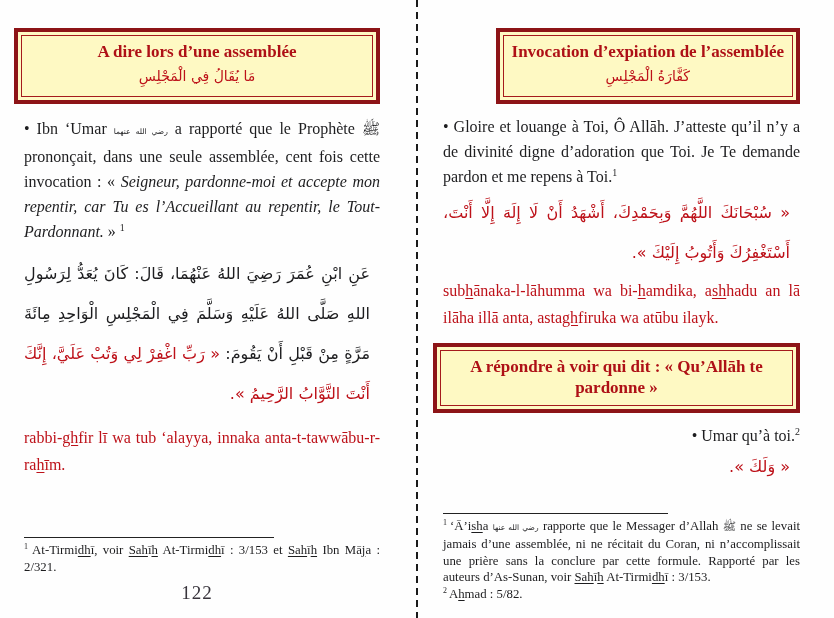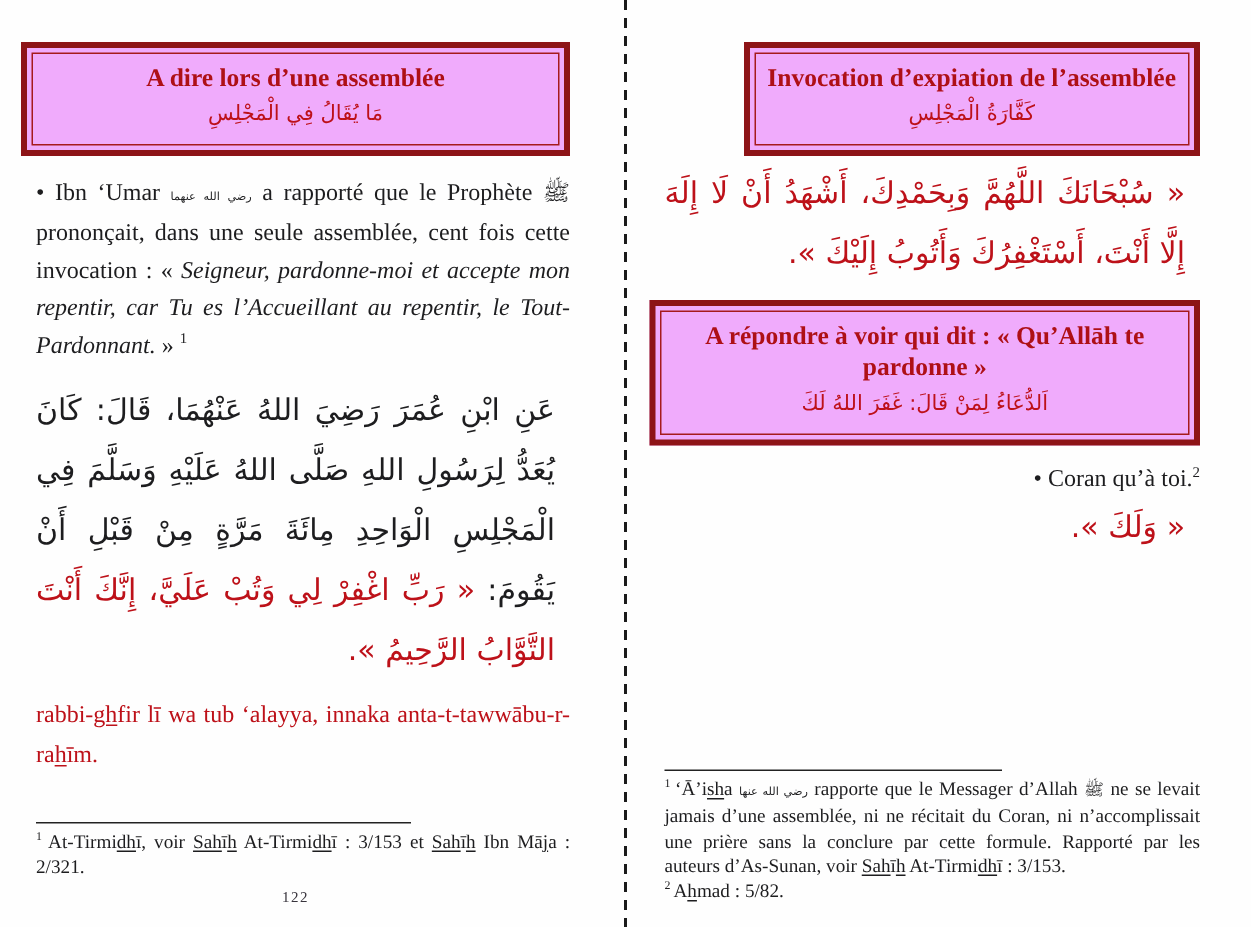--- a/index.html
+++ b/index.html
@@ -22,55 +22,55 @@
     position:absolute;top:0;height:618px;width:417px;
     display:flex;flex-direction:column;
   }
   .page-left{left:0;padding:28px 37px 8px 14px;}
   .page-right{left:395px;padding:28px 12px 16px 38px;align-items:flex-end;}
   .divider{
     position:absolute;top:0;left:416px;width:2px;height:618px;
     background:repeating-linear-gradient(to bottom,#1a1a1a 0 7px,transparent 7px 12px);
   }
   
-  .hbox{border:4px solid var(--border-red);padding:3px;background:#f0abfc;}
+  .hbox{border:4px solid var(--border-red);padding:3px;background:#fef9c3;}
   .hbox-inner{border:1px solid var(--inner-red);padding:5px 8px 7px;text-align:center;}
   .hbox-title{
     font-weight:bold;font-size:17px;line-height:21px;color:var(--title-red);
   }
   .hbox-ar{
     direction:rtl;font-family:"DejaVu Sans",sans-serif;font-weight:normal;
     font-size:14px;line-height:25px;color:var(--arabic-red);margin-top:2px;
   }
   
   .body-par{
     font-size:16px;line-height:25px;text-align:justify;
     padding-left:10px;margin-top:12px;
   }
   .arabic{
     direction:rtl;font-family:"DejaVu Sans",sans-serif;
-    font-size:20px;line-height:40px;text-align:justify;
+    font-size:16px;line-height:40px;text-align:justify;
     padding:0 10px;margin-top:10px;color:var(--ink);
   }
   .arabic-right{text-align:right;}
   .translit{
     font-size:16px;line-height:27px;text-align:justify;
     color:var(--arabic-red);padding-left:10px;margin-top:10px;
   }
   .resp-ar{margin-top:4px;line-height:30px;}
   
   .footer{margin-top:auto;}
   .fn-rule{
     border:0;border-top:1.5px solid #222;width:250px;margin:0 0 4px 10px;
   }
   .footnote{
     font-size:12.8px;line-height:16.5px;text-align:justify;padding-left:10px;
   }
   .page-num{
-    text-align:center;font-size:10px;color:#38343c;margin:7px 0 6px;
+    text-align:center;font-size:19px;color:#38343c;margin:7px 0 6px;
     letter-spacing:1px;
   }
   
   .seg-u{text-decoration:underline;text-underline-offset:2px;}
   .seg-i{font-style:italic;}
   .seg-sup{vertical-align:super;font-size:0.62em;line-height:0;}
   .seg-red{color:var(--arabic-red);}
   .seg-ar-tiny{
     direction:rtl;unicode-bidi:isolate;
     font-family:Liberation Sans, sans-serif;font-size:7.5px;letter-spacing:0;
@@ -105,32 +105,33 @@
 <div class="divider"></div>
 
 <div class="page page-right">
   <div class="hbox">
     <div class="hbox-inner">
       <div class="hbox-title">Invocation d’expiation de l’assemblée</div>
       <div class="hbox-ar" dir="rtl" lang="ar">كَفَّارَةُ الْمَجْلِسِ</div>
     </div>
   </div>
 
+  <p class="body-par" style="margin-top:10px"><span>•  Gloire et louange à Toi, Ô Allāh. J’atteste qu’il n’y a de divinité digne d’adoration que Toi. Je Te demande pardon et me repens à Toi.</span><span class="seg-sup">1</span></p>
 
   <p class="arabic" style="margin-top:4px" dir="rtl" lang="ar"><span class="seg-red">« سُبْحَانَكَ اللَّهُمَّ وَبِحَمْدِكَ، أَشْهَدُ أَنْ لَا إِلَهَ إِلَّا أَنْتَ، أَسْتَغْفِرُكَ وَأَتُوبُ إِلَيْكَ ».</span></p>
 
+  <p class="translit" style="margin-top:4px"><span>sub</span><span class="seg-u">h</span><span>ānaka-l-lāhumma wa bi-</span><span class="seg-u">h</span><span>amdika, a</span><span class="seg-u">sh</span><span>hadu an lā ilāha illā anta, asta</span><span class="seg-u">gh</span><span>firuka wa atūbu ilayk.</span></p>
 
   <div class="hbox" style="margin-top:12px">
     <div class="hbox-inner">
       <div class="hbox-title">A répondre à voir qui dit : « Qu’Allāh te pardonne »</div>
-      <div class="hbox-ar" dir="rtl" lang="ar">اَلدُّعَاءُ لِمَنْ قَالَ: غَفَرَ اللهُ لَكَ</div>
     </div>
   </div>
 
-  <p class="body-par" style="margin-top:10px"><span>•  Coran qu’à toi.</span><span class="seg-sup">2</span></p>
+  <p class="body-par" style="margin-top:10px"><span>•  Umar qu’à toi.</span><span class="seg-sup">2</span></p>
 
   <p class="arabic arabic-right resp-ar seg-red" dir="rtl" lang="ar">« وَلَكَ ».</p>
 
 
   <div class="footer">
     <hr class="fn-rule" style="width:225px">
     <p class="footnote"><span class="seg-sup">1 </span><span>‘Ā’i</span><span class="seg-u">sh</span><span>a </span><span class="seg-ar-tiny">رضي الله عنها</span><span> rapporte que le Messager d’Allah </span><span class="seg-saw-sm">ﷺ</span><span> ne se levait jamais d’une assemblée, ni ne récitait du Coran, ni n’accomplissait une prière sans la conclure par cette formule. Rapporté par les auteurs d’As-Sunan, voir </span><span class="seg-u">Sah</span><span>ī</span><span class="seg-u">h</span><span> At-Tirmi</span><span class="seg-u">dh</span><span>ī : 3/153.</span></p>
     <p class="footnote"><span class="seg-sup">2 </span><span>A</span><span class="seg-u">h</span><span>mad : 5/82.</span></p>
 
   </div>

